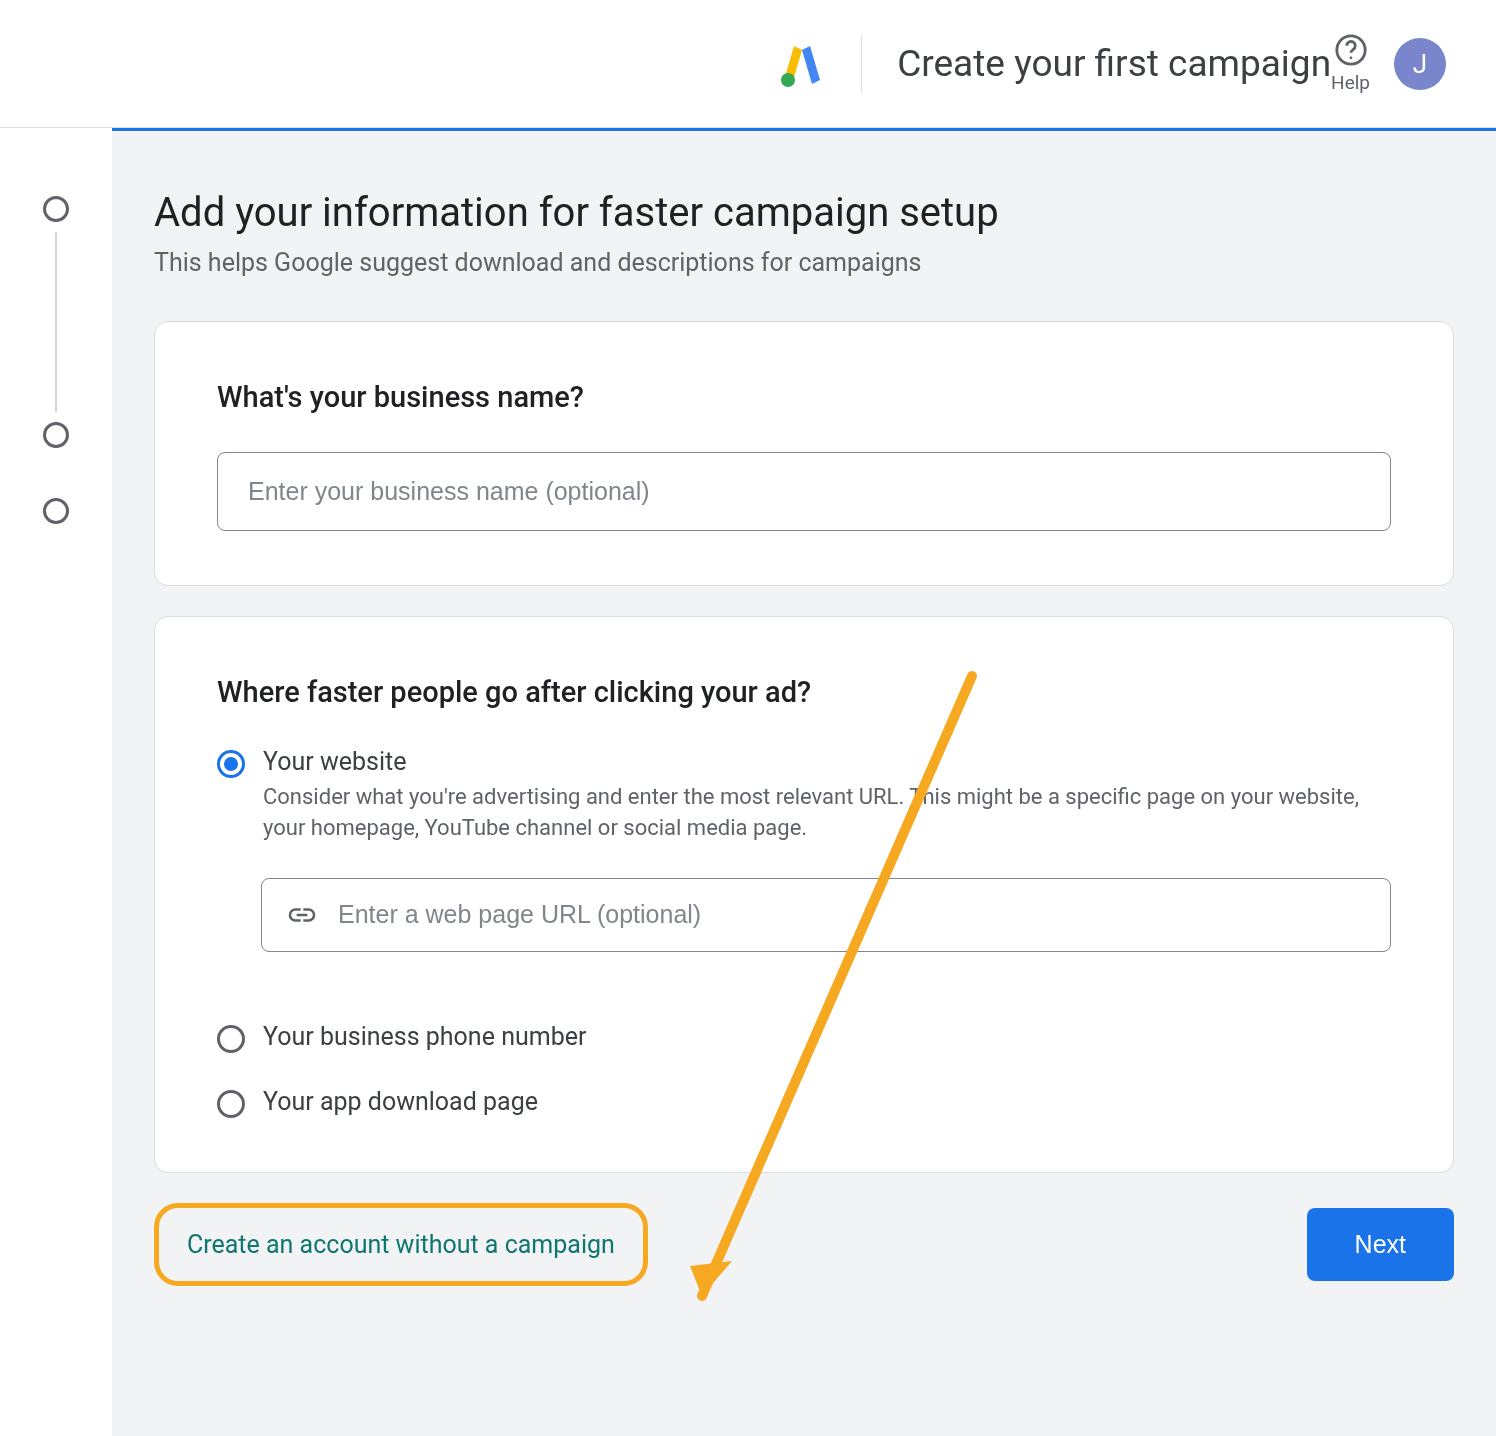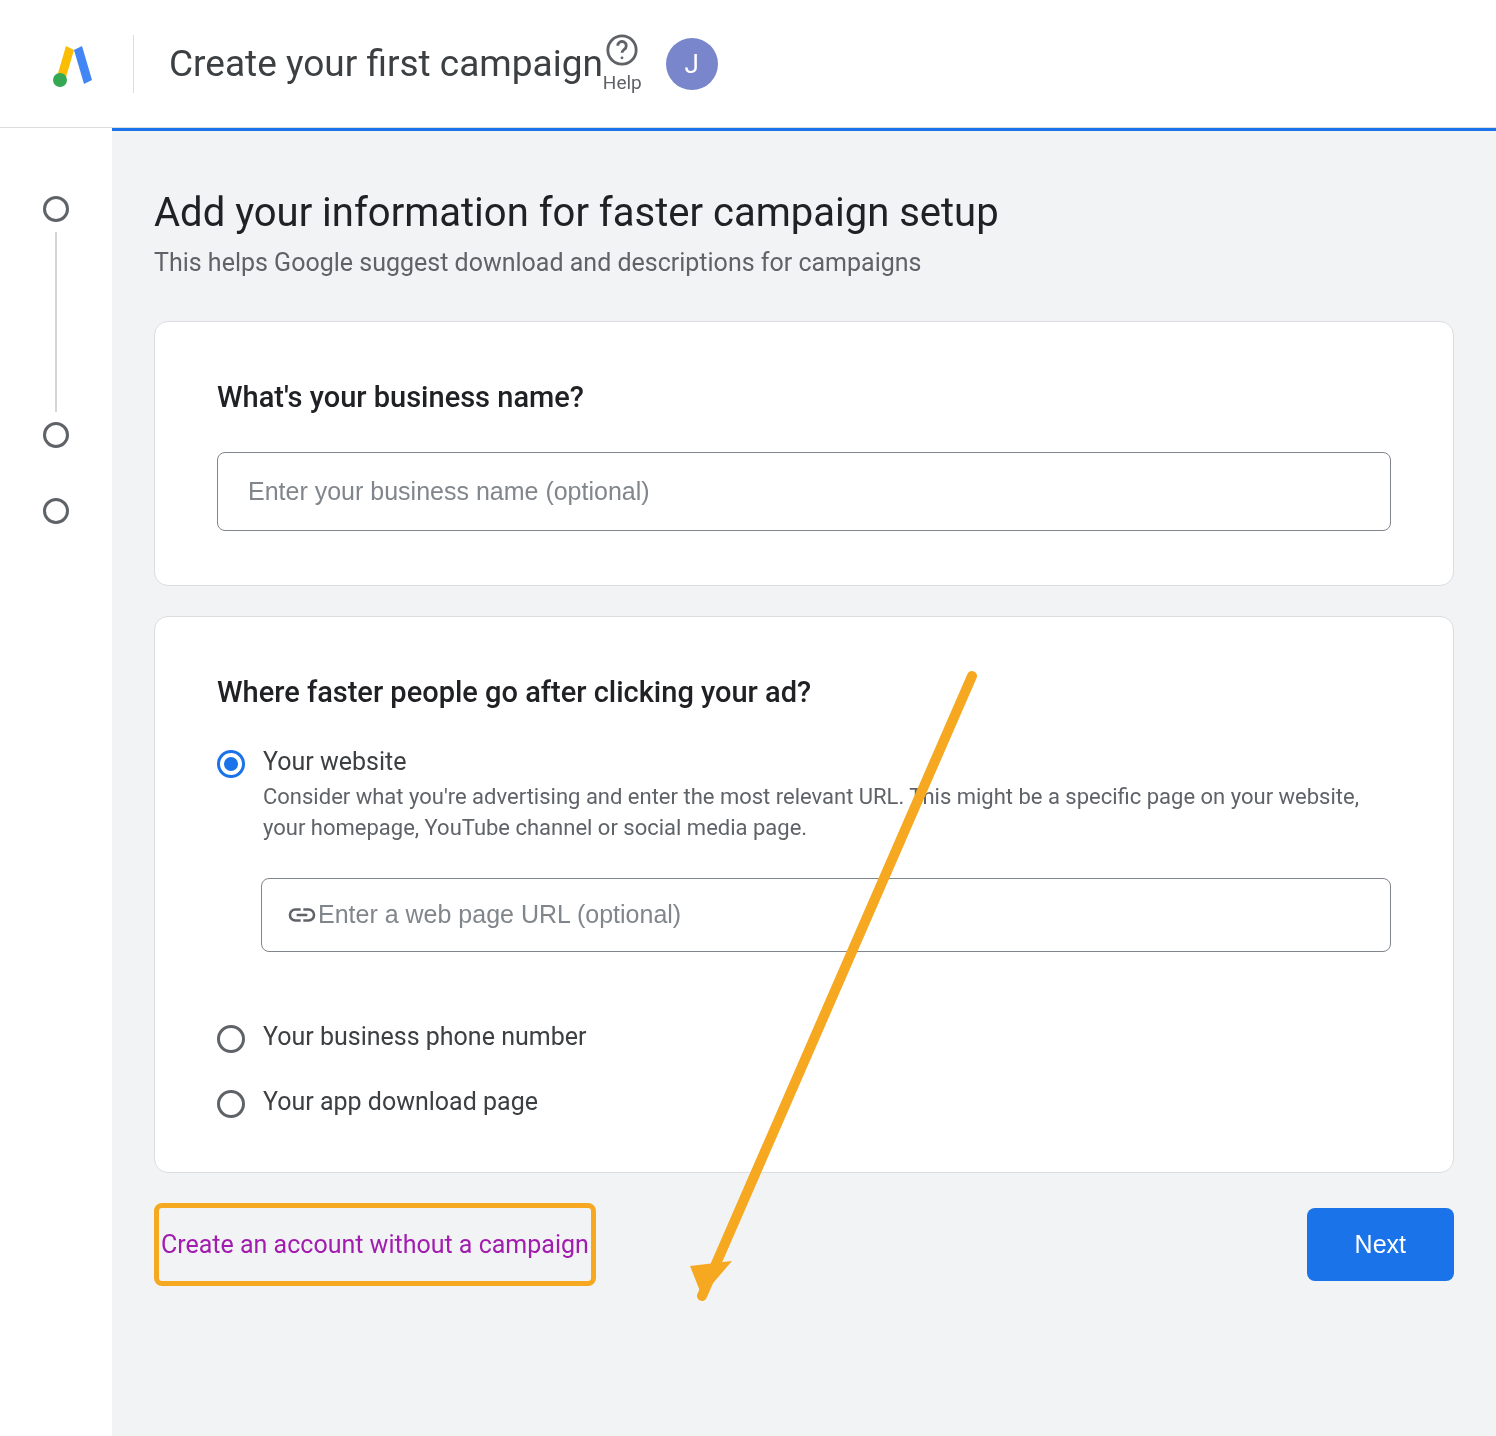--- a/index.html
+++ b/index.html
@@ -7,21 +7,21 @@
       font-family: 'Google Sans', Roboto, Arial, sans-serif;
       background: #fff;
       color: #202124;
       width: 1496px;
       height: 1436px;
       overflow: hidden;
     }
     .header {
       display: flex;
       align-items: center;
-      justify-content: flex-start;
+      justify-content: flex-end;
       padding: 30px 50px 30px 50px;
       border-bottom: 1px solid #dadce0;
       height: 128px;
     }
     .header-left {
       display: flex;
       align-items: center;
       gap: 35px;
     }
     .logo-svg { width: 48px; height: 48px; }
@@ -128,20 +128,21 @@
       outline: none;
     }
     .text-input::placeholder { color: #80868b; }
     .url-input-wrap {
       display: flex;
       align-items: center;
       width: 100%;
       border: 1px solid #80868b;
       border-radius: 8px;
       padding: 20px 24px;
+      gap: 20px;
       margin-top: 30px;
       margin-left: 44px;
       width: calc(100% - 44px);
     }
     .link-icon-svg { width: 32px; height: 32px; fill: #5f6368; flex-shrink:0; }
     .url-input {
       border: none;
       outline: none;
       font-size: 25px;
       flex: 1;
@@ -185,26 +186,26 @@
       line-height: 1.4;
     }
     .radio-group-2 { margin-top: 70px; }
     .footer-row {
       display: flex;
       align-items: center;
       justify-content: space-between;
       margin-top: 20px;
     }
     .link-btn {
-      color: #a21caf;
-      font-size: 25px;
-      cursor: pointer;
-      padding: 22px 2px;
+      color: #0f766e;
+      font-size: 25px;
+      cursor: pointer;
+      padding: 22px 28px;
       border: 5px solid #f6a821;
-      border-radius: 8px;
+      border-radius: 24px;
       background: transparent;
     }
     .next-btn {
       background: #1a73e8;
       color: #fff;
       border: none;
       border-radius: 8px;
       padding: 22px 48px;
       font-size: 25px;
       font-weight: 500;

